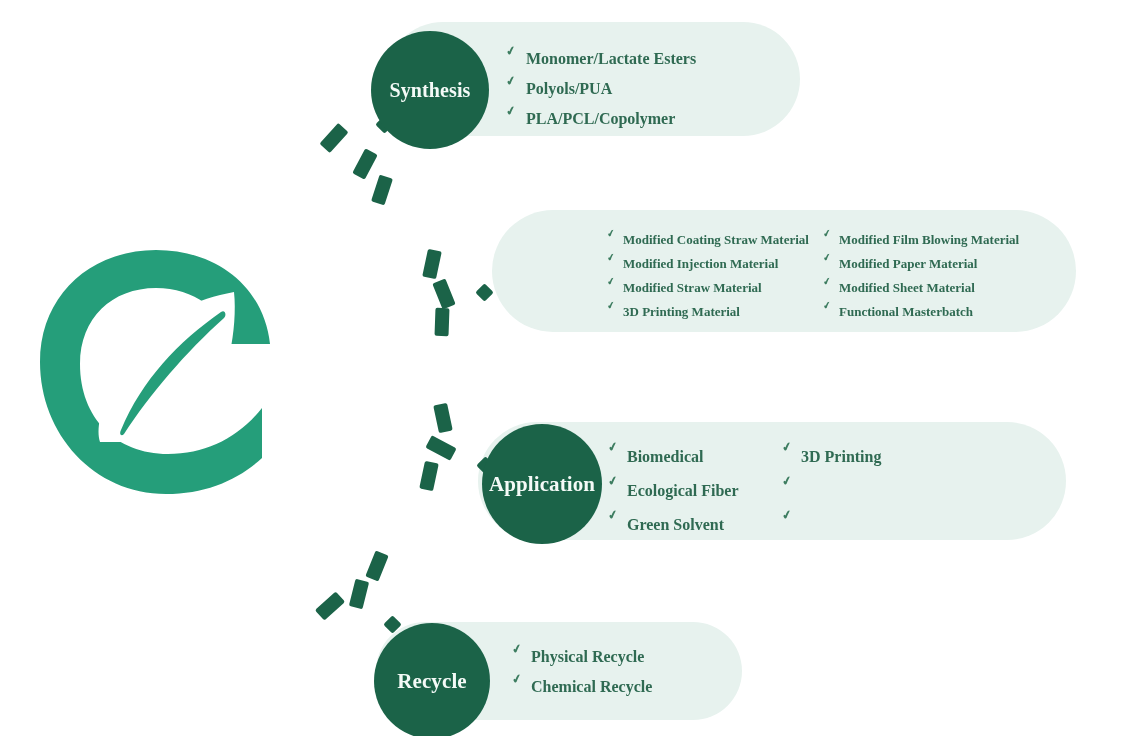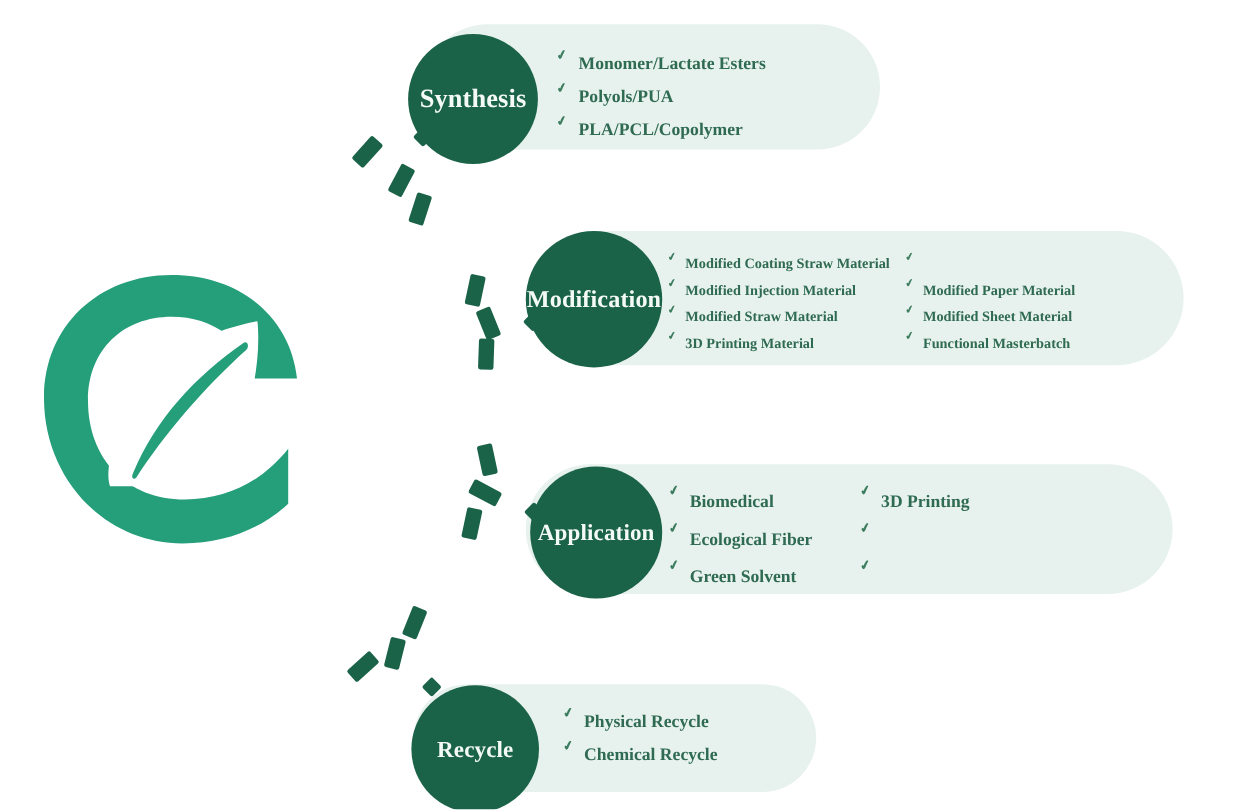--- a/index.html
+++ b/index.html
@@ -161,43 +161,40 @@
   </div>
 
   <div>
     <div class="dash" style="left:370px; top:552px; width:14px; height:28px; transform:rotate(22deg);"></div>
     <div class="dash" style="left:352px; top:580px; width:14px; height:28px; transform:rotate(14deg);"></div>
     <div class="dash" style="left:323px; top:592px; width:14px; height:28px; transform:rotate(48deg);"></div>
   </div>
 
   <div class="circle-notch" style="left:378px; top:118px;"></div>
   <div class="stage-circle" style="left:371px; top:31px; width:118px; height:118px;">
-    <span class="stage-label" style="font-size:24px;font-family:Liberation Serif, serif;">Synthesis</span>
+    <span class="stage-label" style="font-size:20px;font-family:Liberation Serif, serif;">Synthesis</span>
   </div>
   <div class="bullets" style="left:506px; top:44px;">
     <div class="bullet-col" style="width:260px;">
       <div class="bullet-item" style="font-size:16px; height:30px; line-height:30px;">
         <span class="bullet-mark" style="font-size:11px; width:20px;">✔</span>
         <span class="bullet-text">Monomer/Lactate Esters</span>
       </div>
       <div class="bullet-item" style="font-size:16px; height:30px; line-height:30px;">
         <span class="bullet-mark" style="font-size:11px; width:20px;">✔</span>
         <span class="bullet-text">Polyols/PUA</span>
       </div>
       <div class="bullet-item" style="font-size:16px; height:30px; line-height:30px;">
         <span class="bullet-mark" style="font-size:11px; width:20px;">✔</span>
         <span class="bullet-text">PLA/PCL/Copolymer</span>
       </div>
     </div>
   </div>
 
   <div class="circle-notch" style="left:478px; top:286px;"></div>
-  <div class="stage-circle" style="left:478px; top:210px; width:124px; height:124px;">
-    <span class="stage-label" style="font-size:22px;">Modification</span>
-  </div>
   <div class="bullets" style="left:607px; top:228px;">
     <div class="bullet-col" style="width:216px;">
       <div class="bullet-item" style="font-size:13px; height:24px; line-height:24px;">
         <span class="bullet-mark" style="font-size:9px; width:16px;">✔</span>
         <span class="bullet-text">Modified Coating Straw Material</span>
       </div>
       <div class="bullet-item" style="font-size:13px; height:24px; line-height:24px;">
         <span class="bullet-mark" style="font-size:9px; width:16px;">✔</span>
         <span class="bullet-text">Modified Injection Material</span>
       </div>
@@ -206,20 +203,21 @@
         <span class="bullet-text">Modified Straw Material</span>
       </div>
       <div class="bullet-item" style="font-size:13px; height:24px; line-height:24px;">
         <span class="bullet-mark" style="font-size:9px; width:16px;">✔</span>
         <span class="bullet-text">3D Printing Material</span>
       </div>
     </div>
     <div class="bullet-col" style="width:220px;">
       <div class="bullet-item" style="font-size:13px; height:24px; line-height:24px;">
         <span class="bullet-mark" style="font-size:9px; width:16px;">✔</span>
+        <span class="bullet-text">Modified Film Blowing Material</span>
       </div>
       <div class="bullet-item" style="font-size:13px; height:24px; line-height:24px;">
         <span class="bullet-mark" style="font-size:9px; width:16px;">✔</span>
         <span class="bullet-text">Modified Paper Material</span>
       </div>
       <div class="bullet-item" style="font-size:13px; height:24px; line-height:24px;">
         <span class="bullet-mark" style="font-size:9px; width:16px;">✔</span>
         <span class="bullet-text">Modified Sheet Material</span>
       </div>
       <div class="bullet-item" style="font-size:13px; height:24px; line-height:24px;">

